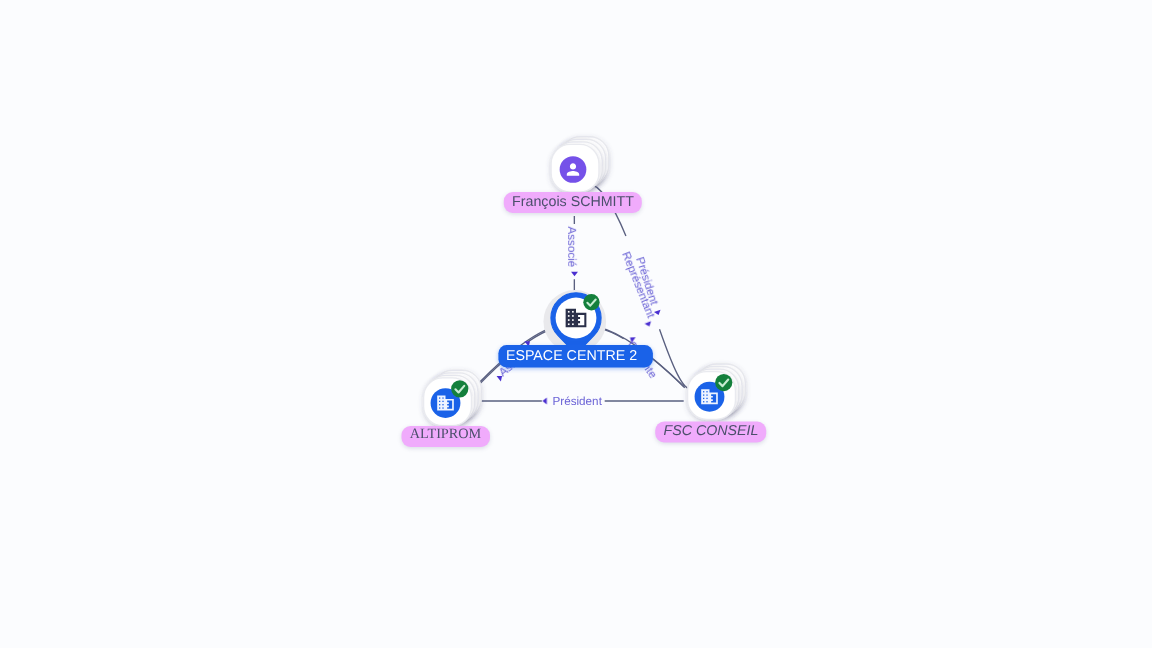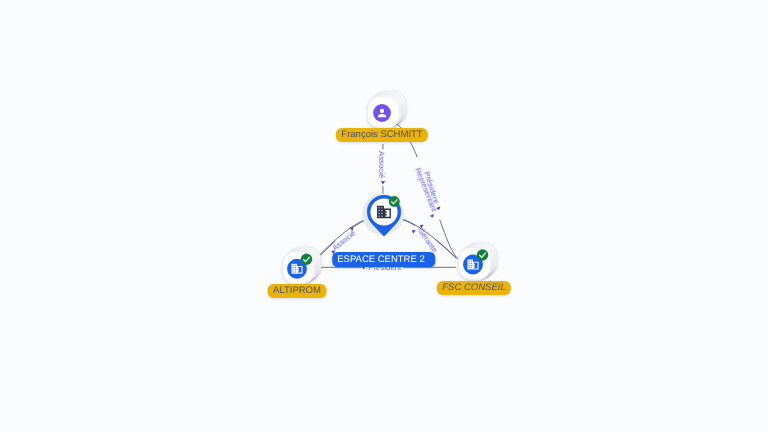--- a/index.html
+++ b/index.html
@@ -3,21 +3,21 @@
 <meta charset="utf-8">
 <style>
   html,body{margin:0;padding:0;width:768px;height:432px;overflow:hidden;
     background:#fbfcfe;font-family:"Liberation Sans",sans-serif;
     -webkit-font-smoothing:antialiased;text-rendering:geometricPrecision;}
   #graph{position:relative;width:768px;height:432px;background:#fbfcfe;}
   
   .nlabel{will-change:transform;}
   svg.layer text{will-change:transform;}
   svg.layer{position:absolute;left:0;top:0;width:768px;height:432px;overflow:visible;}
-  .nlabel{position:absolute;background:#eab308;border-radius:6px;
+  .nlabel{position:absolute;background:#f0abfc;border-radius:6px;
     color:#4b4f6b;font-size:9.5px;line-height:9.5px;padding:0 5.5px;height:13.7px;
     display:flex;align-items:center;justify-content:center;
     white-space:nowrap;box-shadow:0 1px 3px rgba(70,80,120,.18);
     transform:translate(-50%,0);}
   .nlabel.sel{background:#1a62e8;color:#fff;box-shadow:0 1px 3px rgba(26,98,232,.36);
     border-radius:5.5px;height:14.5px;padding:0 11px 0 5px;}
 </style>
 </head>
 <body>
 
@@ -134,17 +134,17 @@
         <path d="M -1.45,-2.3 L 1.45,0 L -1.45,2.3 Z" fill="#4a2fd0" transform="translate(333.6,251.6) rotate(-39)"></path>
         <text x="428" y="240" text-anchor="middle" dominant-baseline="central" font-family="&quot;Liberation Sans&quot;, sans-serif" font-size="7.8" fill="#6b63d6" transform="rotate(55 428 240)">Gérante</text>
         <path d="M -1.45,-2.3 L 1.45,0 L -1.45,2.3 Z" fill="#4a2fd0" transform="translate(413.2,231) rotate(-145)"></path>
         <path d="M -1.45,-2.3 L 1.45,0 L -1.45,2.3 Z" fill="#4a2fd0" transform="translate(421.2,225.9) rotate(-145)"></path>
         <text x="384.8" y="267.3" text-anchor="middle" dominant-baseline="central" font-family="&quot;Liberation Sans&quot;, sans-serif" font-size="7.8" fill="#6b63d6" transform="rotate(0 384.8 267.3)">Président</text>
         <path d="M -1.45,-2.3 L 1.45,0 L -1.45,2.3 Z" fill="#4a2fd0" transform="translate(363.1,267.3) rotate(180)"></path>
       </g>
     </svg>
   <div id="labels">
       <div class="nlabel" style="left: 382px; top: 128px;">François SCHMITT</div>
-      <div class="nlabel sel" style="left: 384px; top: 252px;">ESPACE CENTRE 2</div>
-      <div class="nlabel" style="left: 297.3px; top: 283.7px;">ALTIPROM</div>
+      <div class="nlabel sel" style="left: 384px; top: 230px;">ESPACE CENTRE 2</div>
+      <div class="nlabel" style="left: 297.3px; top: 283.7px; font-family: Liberation Serif, serif;">ALTIPROM</div>
       <div class="nlabel" style="left: 473.9px; top: 280.6px; font-style: italic;">FSC CONSEIL</div>
     </div>
 </div>
 
 </body></html>

